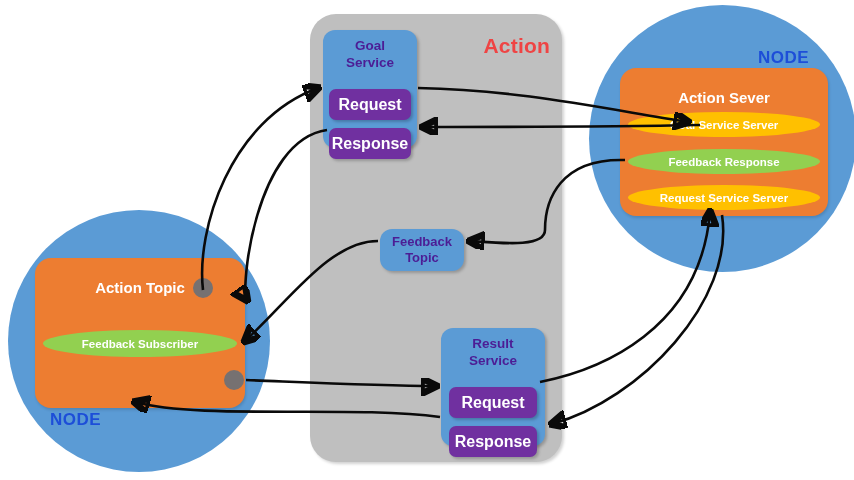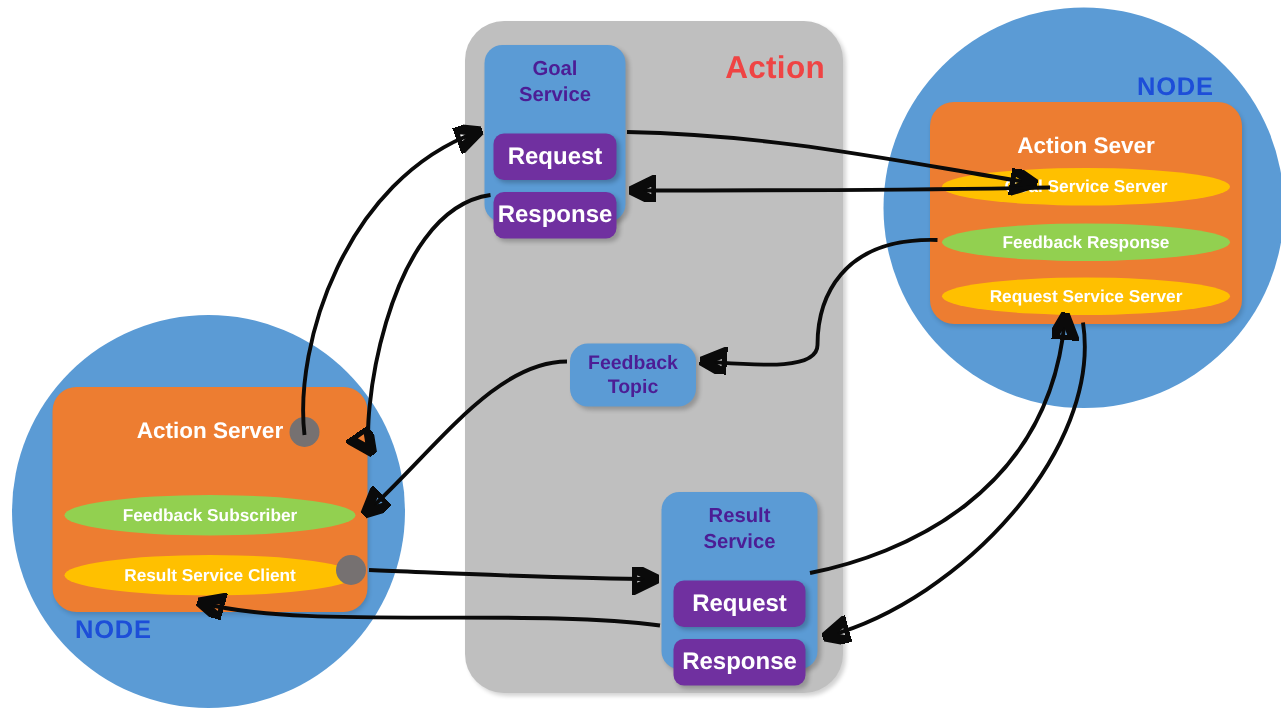--- a/index.html
+++ b/index.html
@@ -106,24 +106,23 @@
 
 <div id="stage">
 
   <div class="action-box"></div>
   <div class="action-title">Action</div>
 
   <div class="node-circle" id="node-client"></div>
   <div class="node-circle" id="node-server"></div>
 
   <div class="orange" id="action-client-box">
-    <div class="orange-title">Action Server</div>
+    <div class="orange-title">Action Topic</div>
   </div>
   <div class="pill green" id="feedback-subscriber">Feedback Subscriber</div>
-  <div class="pill yellow" id="result-service-client">Result Service Client</div>
   <div class="node-label" id="node-client-label">NODE</div>
 
   <div class="orange" id="action-server-box">
     <div class="orange-title">Action Sever</div>
   </div>
   <div class="pill yellow" id="goal-service-server">Goal Service Server</div>
   <div class="pill green" id="feedback-publisher">Feedback Response</div>
   <div class="pill yellow" id="result-service-server">Request Service Server</div>
   <div class="node-label" id="node-server-label">NODE</div>
 

